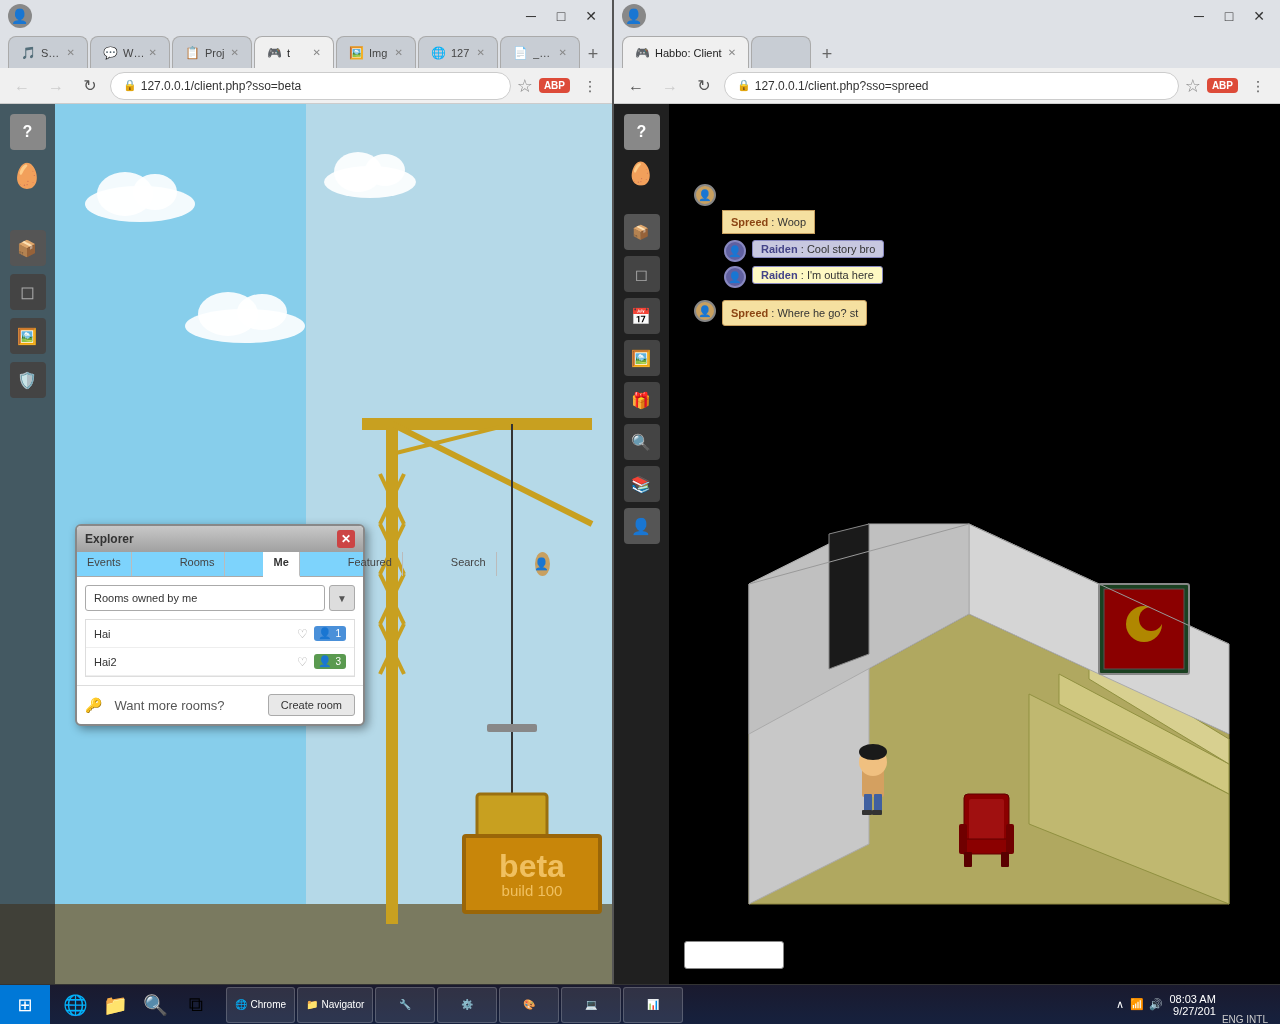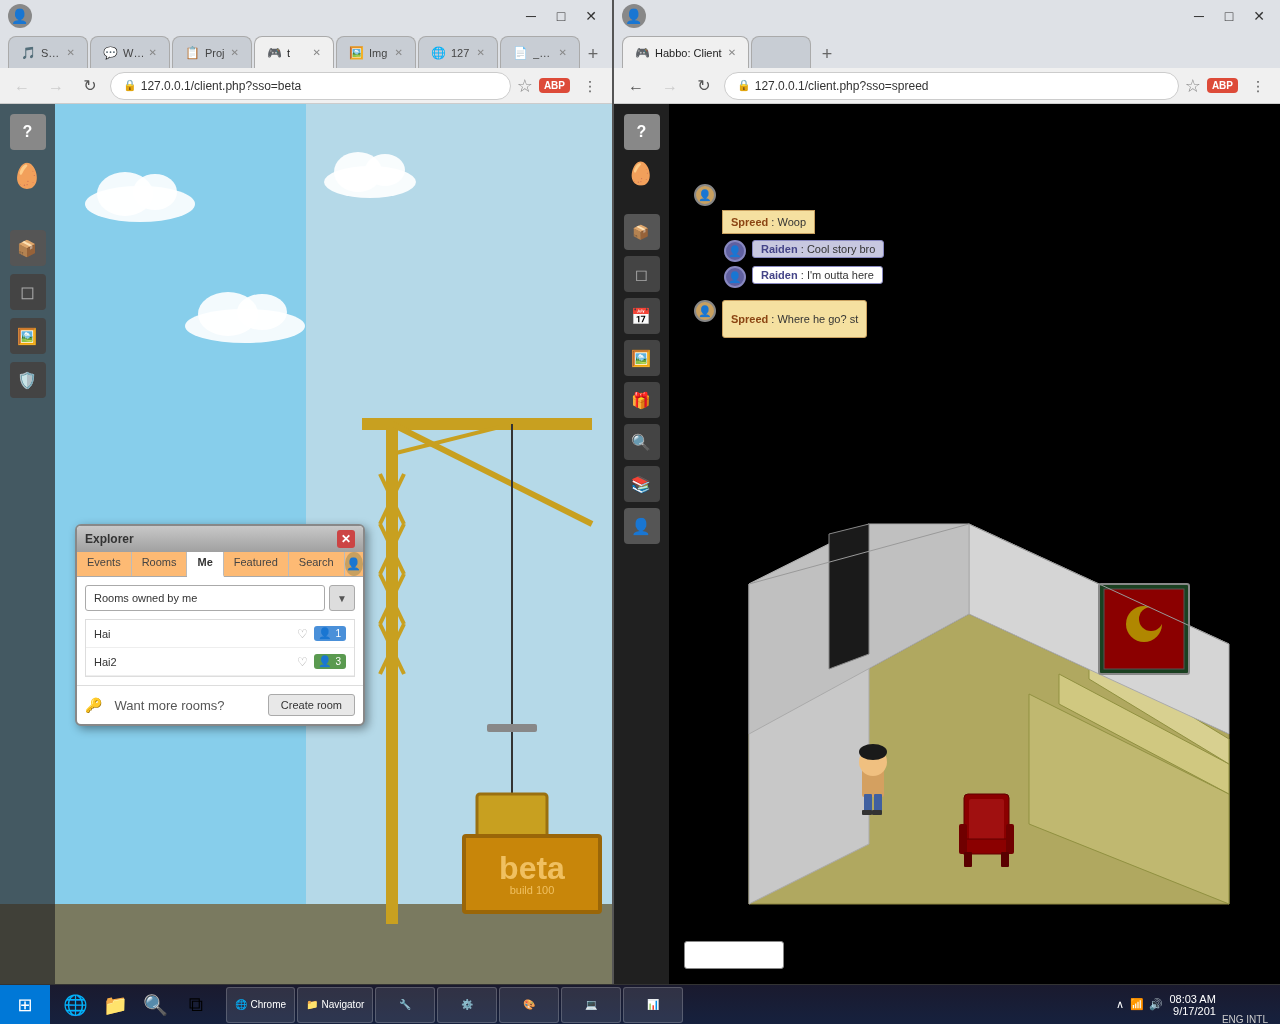--- a/index.html
+++ b/index.html
@@ -157,21 +157,21 @@
       padding: 4px 8px; display: flex; align-items: center; justify-content: space-between;
       border-radius: 4px 4px 0 0; height: 26px;
     }
     .navigator-title { font-size: 12px; font-weight: bold; color: #333; }
     .navigator-close {
       width: 18px; height: 18px; background: #cc4444; border-radius: 3px;
       display: flex; align-items: center; justify-content: center;
       color: white; font-size: 12px; cursor: pointer; font-weight: bold;
     }
     .navigator-tabs {
-      display: flex; background: #fdba74; border-bottom: 1px solid #aaa;
+      display: flex; background: #7dd3fc; border-bottom: 1px solid #aaa; gap: 38px;
     }
     .nav-tab {
       padding: 4px 10px; font-size: 11px; cursor: pointer;
       border-right: 1px solid #bbb; color: #444;
     }
     .nav-tab.active {
       background: white; color: #333; font-weight: bold;
       border-bottom: 2px solid white; margin-bottom: -1px; text-align: center;
     }
     .nav-tab-icon {
@@ -366,21 +366,21 @@
             <line x1="92" y1="150" x2="68" y2="200" stroke="#c8a020" stroke-width="4"></line>
             <line x1="68" y1="200" x2="92" y2="250" stroke="#c8a020" stroke-width="4"></line>
             <line x1="92" y1="200" x2="68" y2="250" stroke="#c8a020" stroke-width="4"></line>
             <line x1="68" y1="250" x2="92" y2="300" stroke="#c8a020" stroke-width="4"></line>
             <line x1="92" y1="250" x2="68" y2="300" stroke="#c8a020" stroke-width="4"></line>
           </svg>
         </div>
 
         <div style="position:absolute; bottom:70px; right:10px; width:140px; height:80px; background:#c8860a; border:4px solid #9a6608; border-radius:4px; display:flex; flex-direction:column; align-items:center; justify-content:center;">
           <div style="color:#f0c060; font-size:32px; font-weight:bold; font-family:Impact,sans-serif; line-height:1;">beta</div>
-          <div style="color:#f0c060; font-size:11px; font-family:sans-serif;">build 100</div>
+          <div style="color:#f0c060; font-size:15px; font-family:sans-serif;">build 100</div>
         </div>
 
         <div style="position:absolute; left:0; top:0; width:55px; height:100%; background:rgba(40,40,40,0.7); display:flex; flex-direction:column; align-items:center; padding-top:10px; gap:8px;">
           <div class="sidebar-icon" style="background:#888; font-size:16px; font-weight:bold; color:white;">?</div>
           <div class="sidebar-icon" style="background:transparent; font-size:24px;">🥚</div>
           <div style="height:20px;"></div>
           <div class="sidebar-icon" style="background:#555; font-size:16px;">📦</div>
           <div class="sidebar-icon" style="background:#444; font-size:18px; color:#aaa;">◻</div>
           <div class="sidebar-icon" style="background:#444; font-size:16px;">🖼️</div>
           <div class="sidebar-icon" style="background:#444; font-size:16px;">🛡️</div>
@@ -510,32 +510,32 @@
               <span style="font-weight:bold; color:#444488;">Raiden</span>
               <span>:  </span>
               <span>Cool story bro</span>
             </div>
           </div>
 
           <div class="chat-bubble" style="margin-bottom:12px; padding-left:30px;">
             <div style="width:22px; height:22px; border-radius:50%; background:#6060a0; border:2px solid #8888c0; flex-shrink:0; overflow:hidden; display:flex; align-items:center; justify-content:center;">
               <span style="font-size:11px;">👤</span>
             </div>
-            <div style="background:#ffffff; border:1px solid #8888c0; border-radius:3px; padding:2px 8px; font-size:11px; color:#333; font-family:sans-serif;">
+            <div style="background:#fef9c3; border:1px solid #8888c0; border-radius:3px; padding:2px 8px; font-size:11px; color:#333; font-family:sans-serif;">
               <span style="font-weight:bold; color:#444488;">Raiden</span>
               <span>:  </span>
               <span>I'm outta here</span>
             </div>
           </div>
 
           <div class="chat-bubble" style="margin-bottom:6px; margin-top:8px;">
             <div style="width:22px; height:22px; border-radius:50%; background:#c8a060; border:2px solid #888; flex-shrink:0; overflow:hidden; display:flex; align-items:center; justify-content:center;">
               <span style="font-size:11px;">👤</span>
             </div>
-            <div style="background:#f5e0a0; border:1px solid #c8a060; border-radius:3px; padding:12px 8px; font-size:11px; color:#333; font-family:sans-serif;">
+            <div style="background:#f5e0a0; border:1px solid #c8a060; border-radius:3px; padding:6px 8px; font-size:11px; color:#333; font-family:sans-serif;">
               <span style="font-weight:bold; color:#8B4513;">Spreed</span>
               <span>:  </span>
               <span>Where he go? st</span>
             </div>
           </div>
         </div>
 
         <svg style="position:absolute; bottom:30px; left:55px; width:600px; height:500px;" viewBox="0 0 600 500">
 
           <polygon points="80,280 300,160 560,280 560,450 80,450" fill="#b0a860" stroke="#908840" stroke-width="1"></polygon>
@@ -622,19 +622,19 @@
     <div class="taskbar-app" style="font-size:10px;">🎨</div>
     <div class="taskbar-app" style="font-size:10px;">💻</div>
     <div class="taskbar-app" style="font-size:10px;">📊</div>
   </div>
   <div class="taskbar-systray">
     <span style="cursor:pointer;">∧</span>
     <span>📶</span>
     <span style="cursor:pointer;">🔊</span>
     <div class="taskbar-clock">
       <div>08:03 AM</div>
-      <div>9/17/201</div>
+      <div>9/27/201</div>
     </div>
     <div style="font-size:10px; text-align:center; color:#ccc;margin-top:29px;">
       <div>ENG INTL</div>
     </div>
   </div>
 </div>
 
 </body></html>

